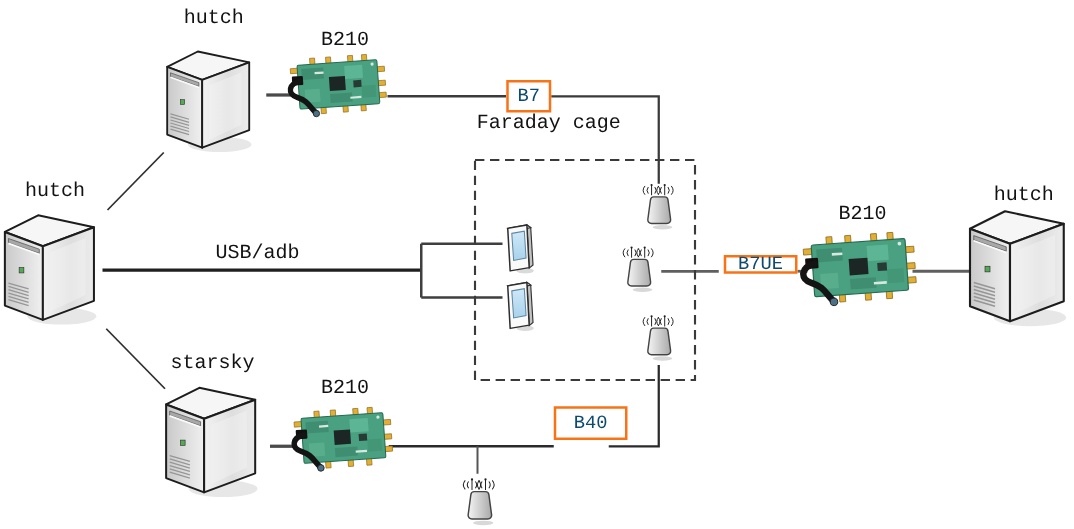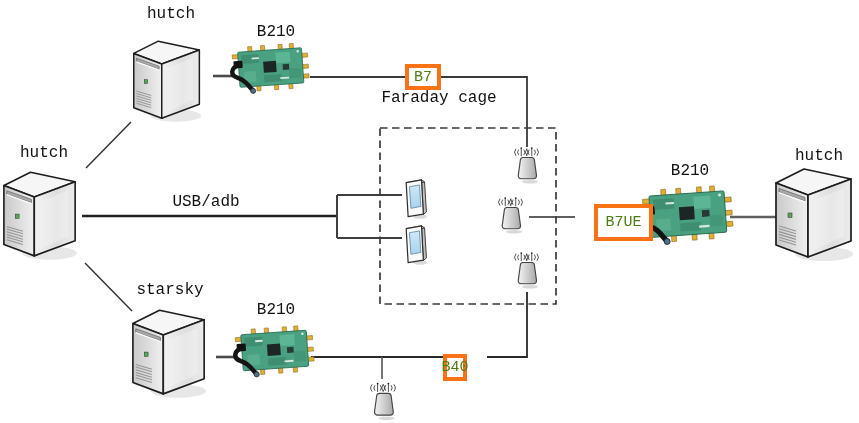--- a/index.html
+++ b/index.html
@@ -6,23 +6,23 @@
   .diagram{
     position:relative;width:859px;height:423px;background:#ffffff;
     font-family:Liberation Mono, monospace;overflow:hidden;
   }
   .layer{position:absolute;left:0;top:0;width:859px;height:423px;}
   .lbl{
     position:absolute;font-size:16px;color:#121212;text-align:center;
     white-space:nowrap;line-height:1.1;
   }
   .rfbox{
-    position:absolute;background:#ffffff;border:4px solid #f97316;
+    position:absolute;background:#ffffff;border:2px solid #f97316;
     display:flex;align-items:center;justify-content:center;
-    font-size:15px;color:#4d7c0f;box-sizing:border-box;
+    font-size:15px;color:#0c4a6e;box-sizing:border-box;
   }
 </style>
 </head>
 <body>
 
 <div class="diagram">
 
   <svg class="layer" width="859" height="423" viewBox="0 0 859 423" xmlns="http://www.w3.org/2000/svg">
     <defs>
       <linearGradient id="g-faceL" x1="0" y1="0" x2="1" y2="0">
@@ -153,16 +153,16 @@
   <div class="lbl" style="left:779px;top:148px;width:80px">hutch</div>
 
   <div class="lbl" style="left:236px;top:24px;width:80px">B210</div>
   <div class="lbl" style="left:236px;top:302px;width:80px">B210</div>
   <div class="lbl" style="left:650px;top:163px;width:80px">B210</div>
 
   <div class="lbl" style="left:156px;top:194px;width:100px">USB/adb</div>
   <div class="lbl" style="left:379px;top:90px;width:120px">Faraday cage</div>
 
   <div class="rfbox" style="left:405px;top:64px;width:36px;height:26px">B7</div>
-  <div class="rfbox" style="left:443px;top:354px;width:24px;height:27px">B40</div>
-  <div class="rfbox" style="left:594px;top:204px;width:59px;height:37px">B7UE</div>
+  <div class="rfbox" style="left:443px;top:325px;width:59px;height:27px">B40</div>
+  <div class="rfbox" style="left:579px;top:204px;width:59px;height:15px">B7UE</div>
 
 </div>
 
 </body></html>

